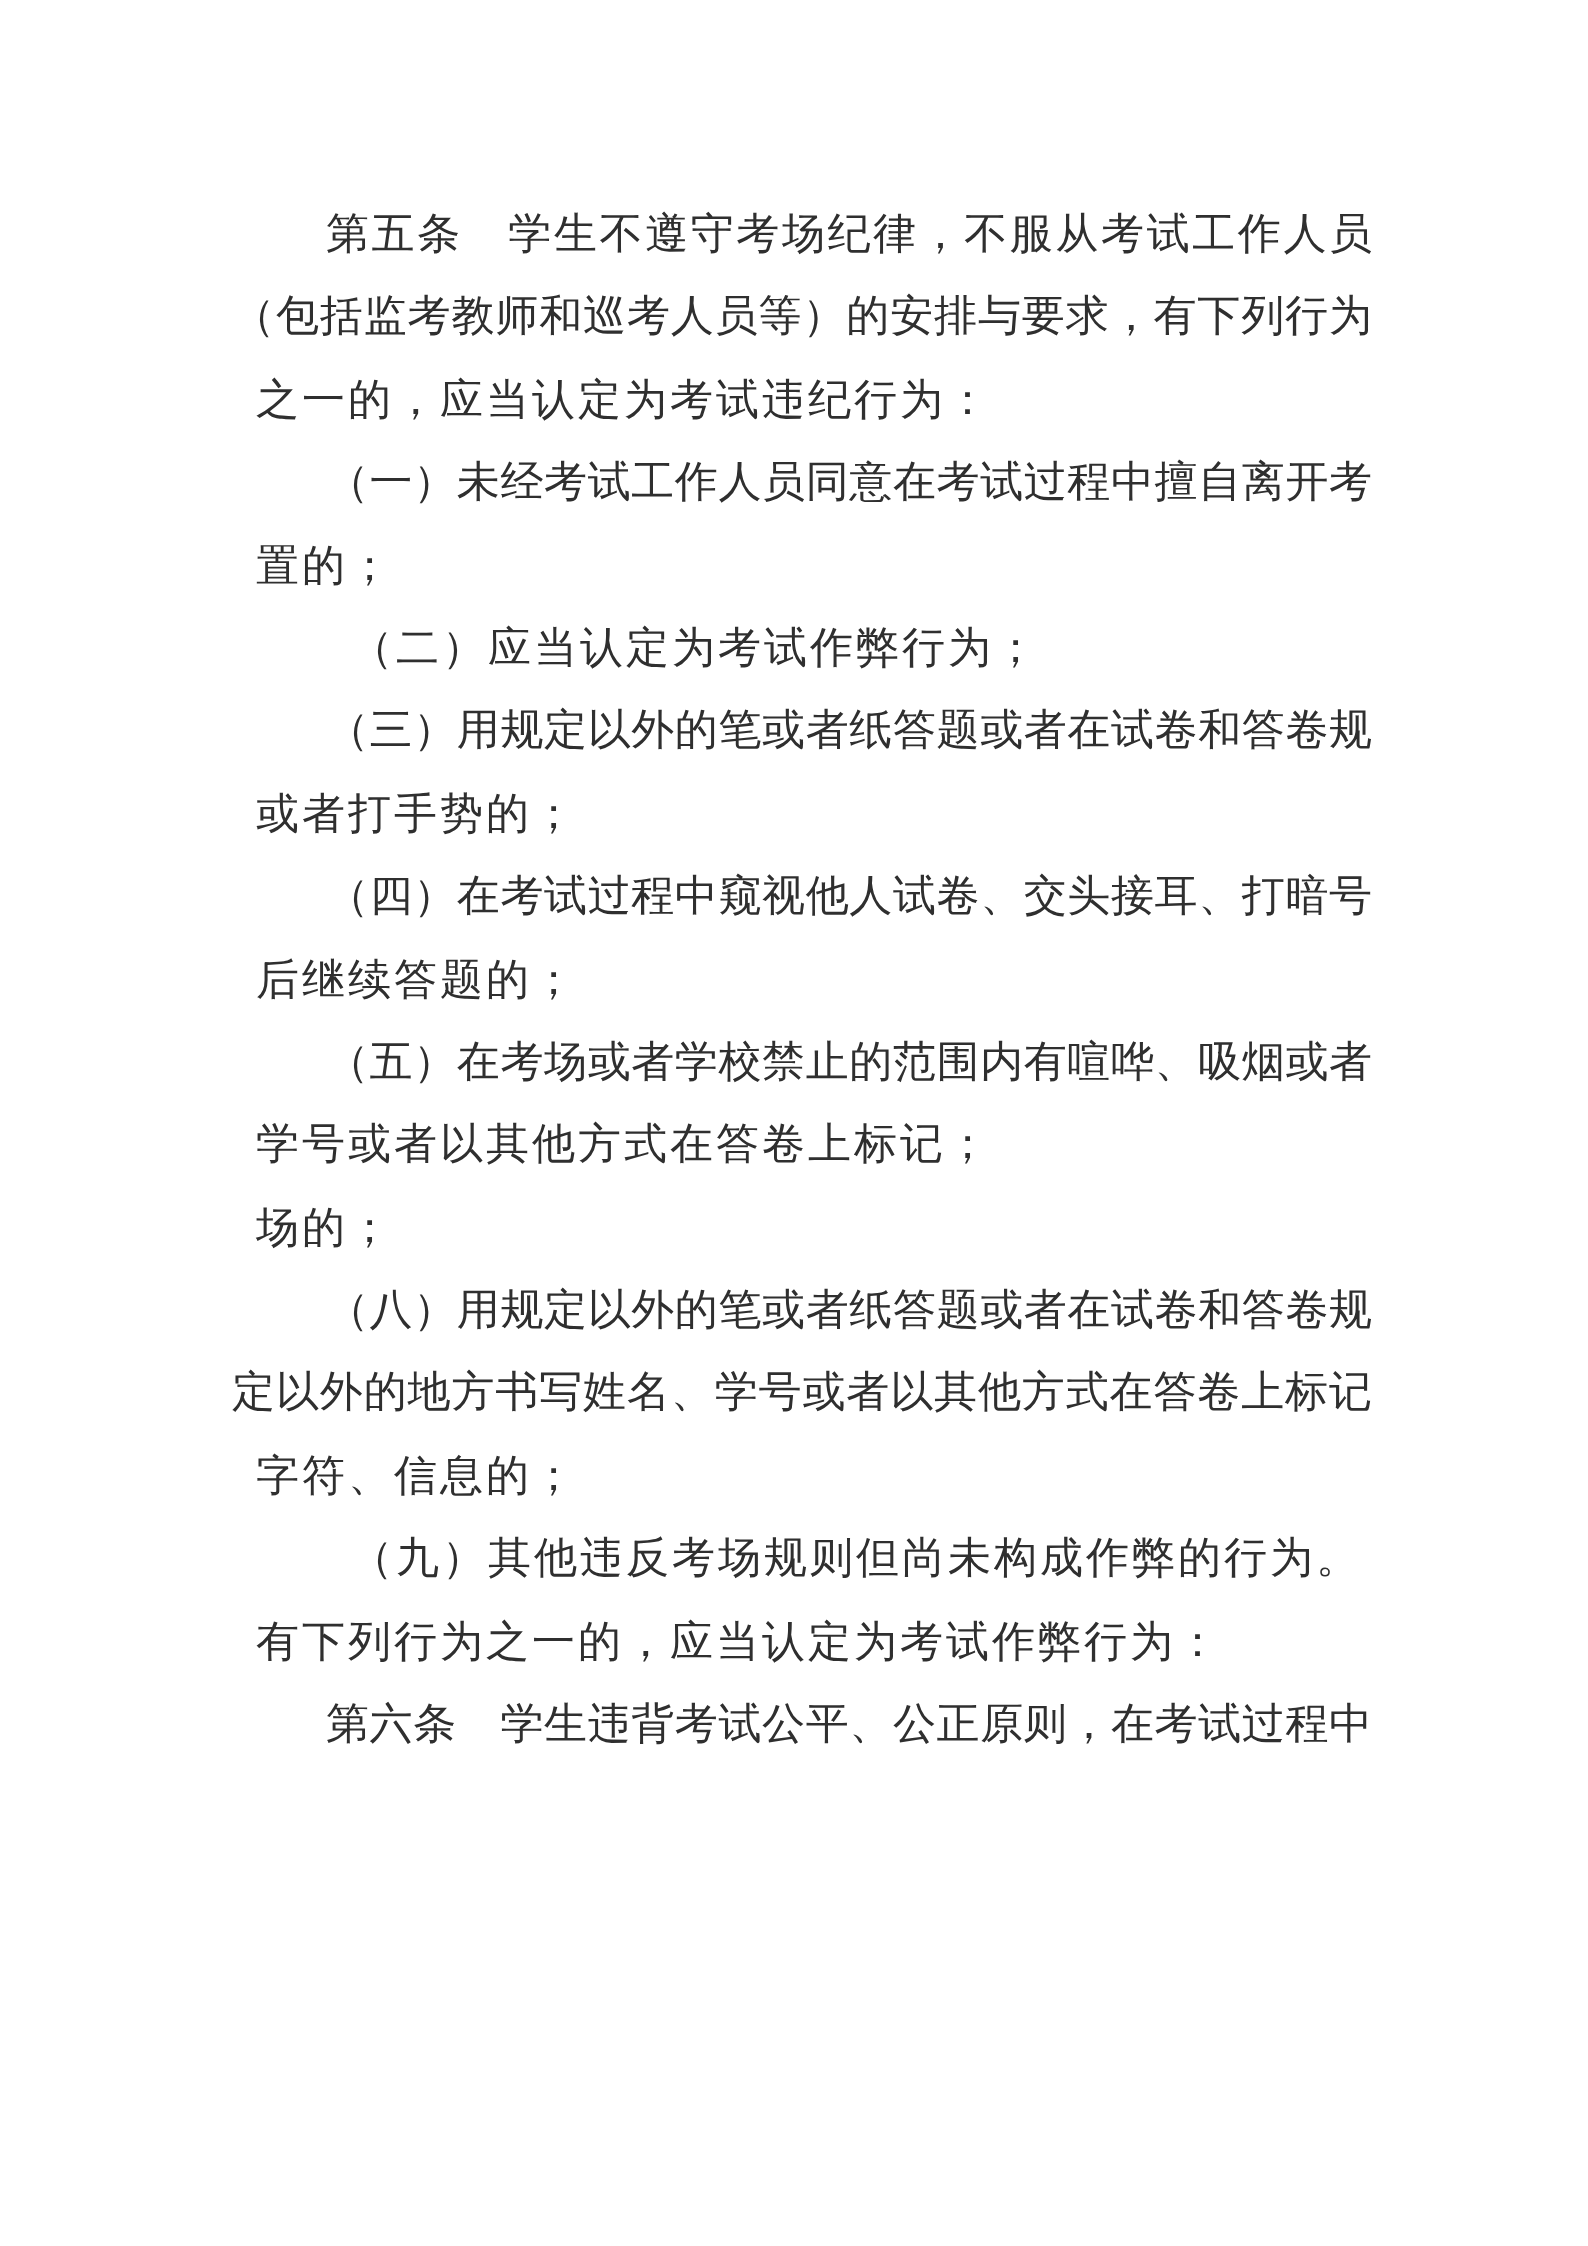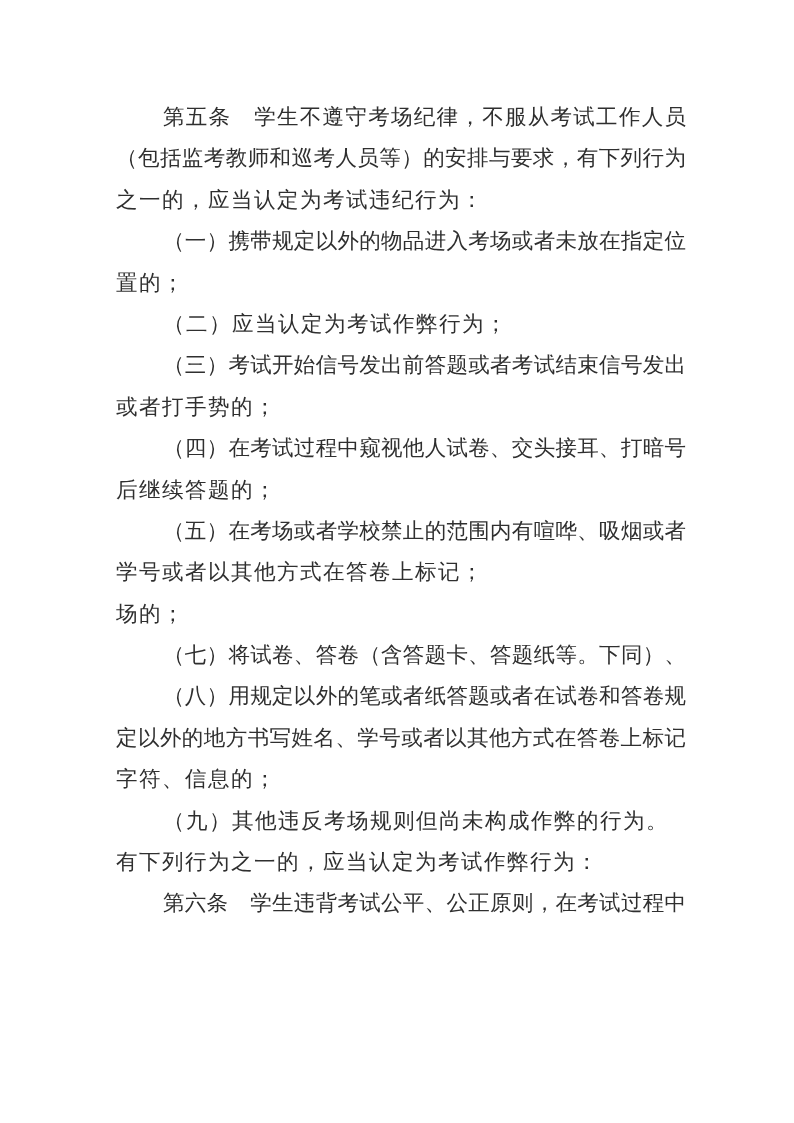--- a/index.html
+++ b/index.html
@@ -33,44 +33,44 @@
     height: 41.4px;
   }
   .line.justify {
     text-align: justify;
     text-align-last: justify;
     white-space: normal;
   }
   .line.plain {
     letter-spacing: 1.5px;
     white-space: nowrap;
+    margin-left: 12px;
   }
   .line.indent {
     padding-left: 47px;
   }
 </style>
 </head>
 <body>
 
 <div class="page">
   <div class="content">
     <div class="line indent justify">第五条　学生不遵守考场纪律，不服从考试工作人员</div>
     <div class="line justify">（包括监考教师和巡考人员等）的安排与要求，有下列行为</div>
     <div class="line plain">之一的，应当认定为考试违纪行为：</div>
-    <div class="line indent justify">（一）携带规定以外的物品进入考场或者未放在指定位</div>
+    <div class="line indent justify">（一）未经考试工作人员同意在考试过程中擅自离开考</div>
     <div class="line plain">置的；</div>
     <div class="line indent plain">（二）应当认定为考试作弊行为；</div>
-    <div class="line indent justify">（三）考试开始信号发出前答题或者考试结束信号发出</div>
+    <div class="line indent justify">（三）用规定以外的笔或者纸答题或者在试卷和答卷规</div>
     <div class="line plain">或者打手势的；</div>
     <div class="line indent justify">（四）在考试过程中窥视他人试卷、交头接耳、打暗号</div>
     <div class="line plain">后继续答题的；</div>
     <div class="line indent justify">（五）在考场或者学校禁止的范围内有喧哗、吸烟或者</div>
     <div class="line plain">学号或者以其他方式在答卷上标记；</div>
     <div class="line plain">场的；</div>
-    <div class="line indent justify">（七）将试卷、答卷（含答题卡、答题纸等。下同）、</div>
     <div class="line indent justify">（八）用规定以外的笔或者纸答题或者在试卷和答卷规</div>
     <div class="line justify">定以外的地方书写姓名、学号或者以其他方式在答卷上标记</div>
     <div class="line plain">字符、信息的；</div>
     <div class="line indent plain">（九）其他违反考场规则但尚未构成作弊的行为。</div>
     <div class="line plain">有下列行为之一的，应当认定为考试作弊行为：</div>
     <div class="line indent justify">第六条　学生违背考试公平、公正原则，在考试过程中</div>
   </div>
 </div>
 
 </body></html>

